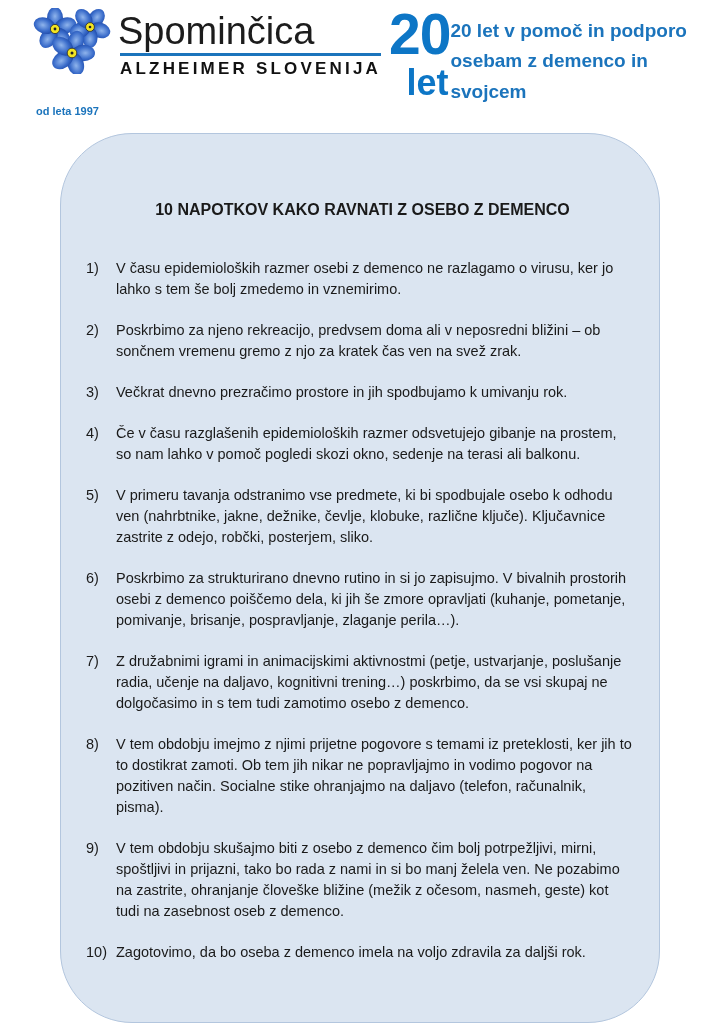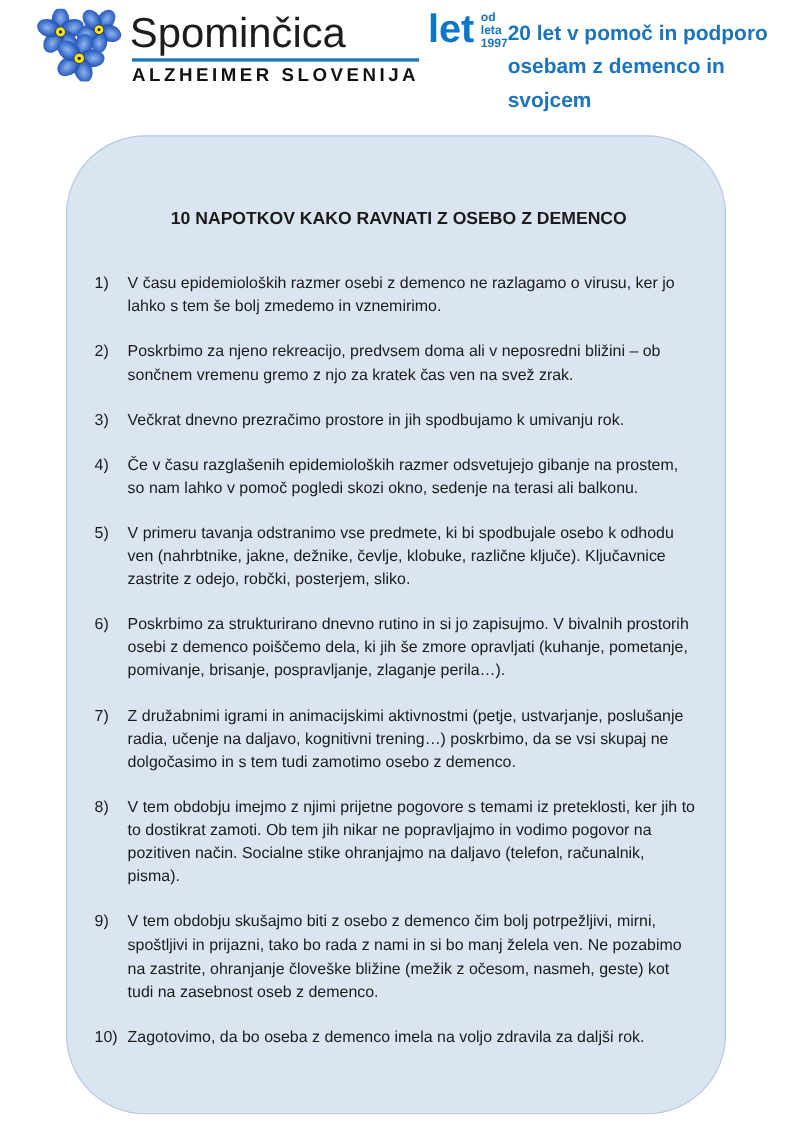--- a/index.html
+++ b/index.html
@@ -14,21 +14,21 @@
   body{
     width:720px;height:1024px;background:#ffffff;
     font-family:"Liberation Sans", sans-serif;color:var(--ink);
     overflow:hidden;
   }
   
   .header{
     display:flex;justify-content:space-between;align-items:flex-start;
     padding:6px 20px 0 32px;
   }
-  .logo-block{display:flex;}
+  .logo-block{display:flex;flex-direction:column;}
   .logo-row{display:flex;align-items:flex-start;}
   .flowers{width:84px;height:66px;flex:0 0 84px;margin-top:2px;}
   .brand-col{margin-left:2px;margin-top:6px;}
   .brand{font-size:38px;line-height:1;letter-spacing:0;color:#1c1c1c;font-weight:normal;}
   .brand-rule{height:3px;background:var(--accent);margin:3px 0 3px 2px;}
   .brand-sub{font-size:17px;font-weight:bold;letter-spacing:3.2px;color:#111;margin-left:2px;white-space:nowrap;}
   .badge{display:flex;flex-direction:column;align-items:flex-end;margin-left:8px;color:var(--badge-blue);line-height:1;}
   .badge-num{font-size:57px;font-weight:bold;letter-spacing:-1px;}
   .badge-unit{font-size:36px;font-weight:bold;margin-top:2px;margin-right:2px;}
   .since{color:var(--accent);font-weight:bold;font-size:11px;margin:4px 0 0 4px;}
@@ -97,20 +97,21 @@
           <circle cx="0" cy="0" r="4.8" fill="#f2e422" stroke="#2a2a2a" stroke-width="0.8"></circle>
           <circle cx="0" cy="0" r="1.5" fill="#222"></circle>
         </g>
       </svg>
       <div class="brand-col">
         <div class="brand">Spominčica</div>
         <div class="brand-rule"></div>
         <div class="brand-sub">ALZHEIMER SLOVENIJA</div>
       </div>
       <div class="badge">
+        <div class="badge-num">20</div>
         <div class="badge-unit">let</div>
       </div>
     </div>
     <div class="since">od leta 1997</div>
   </div>
   <div class="tagline">
     <span>20 let v pomoč in podporo</span><br>
     <span>osebam z demenco in svojcem</span>
   </div>
 </div>

